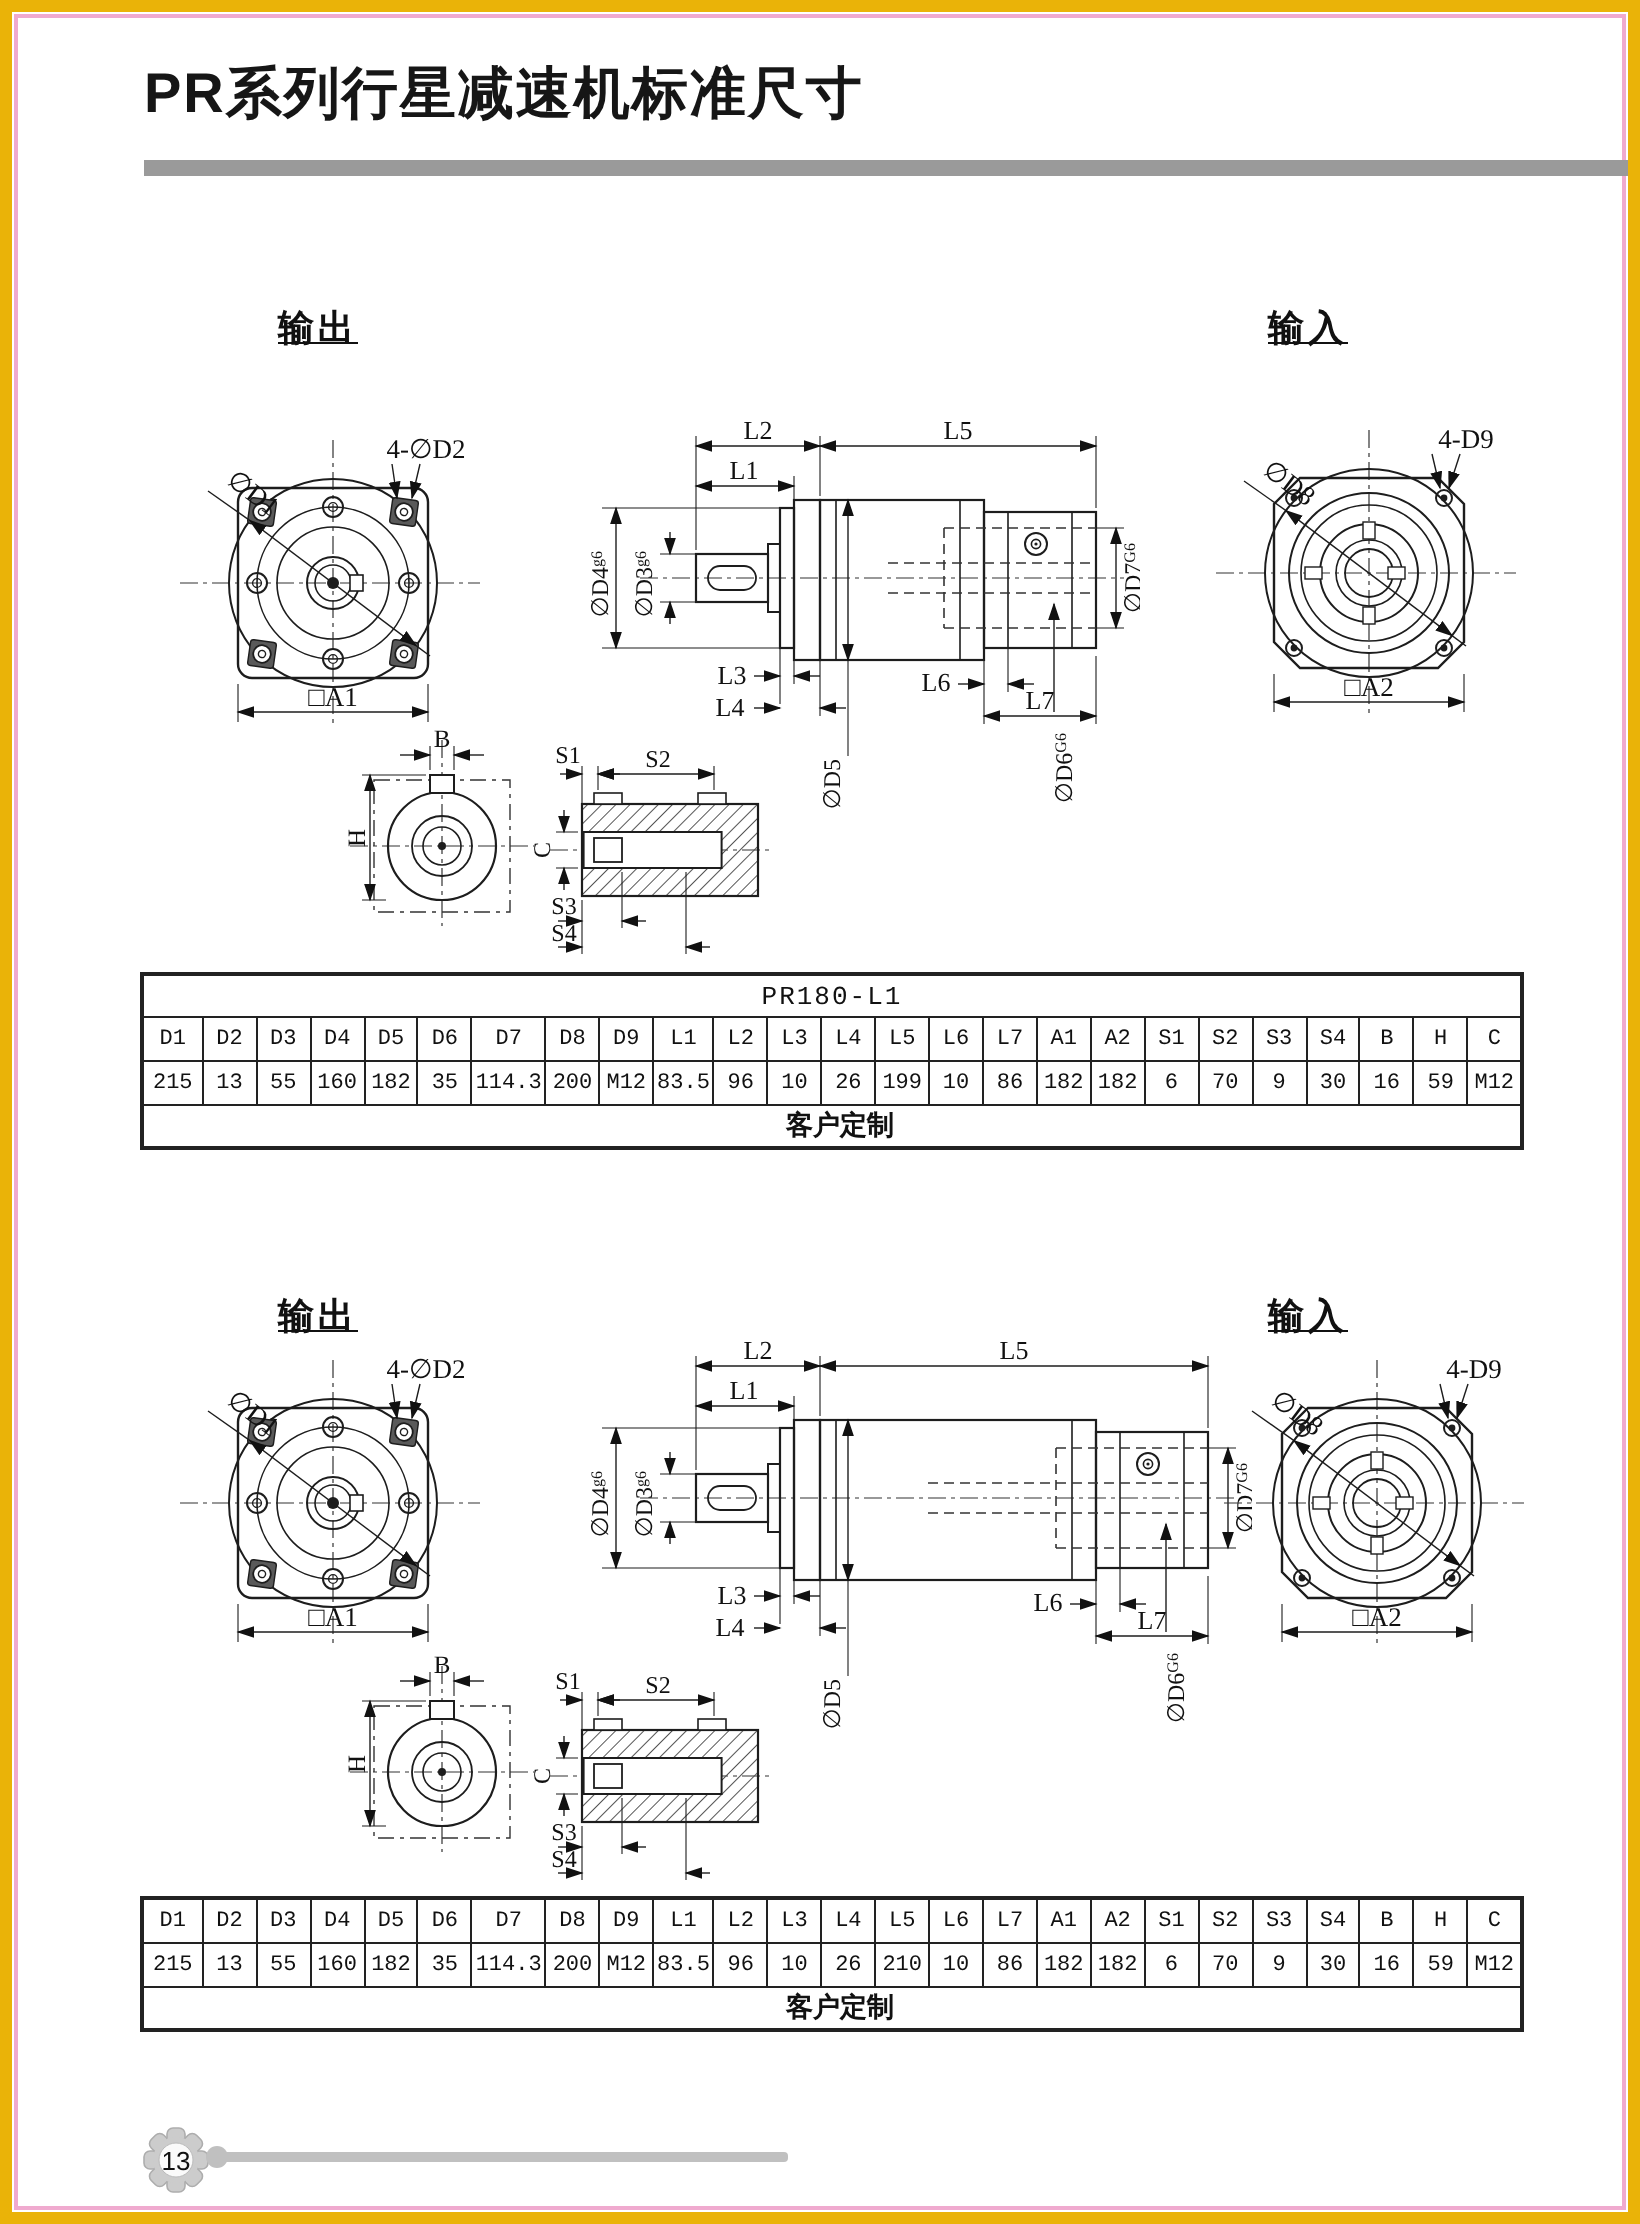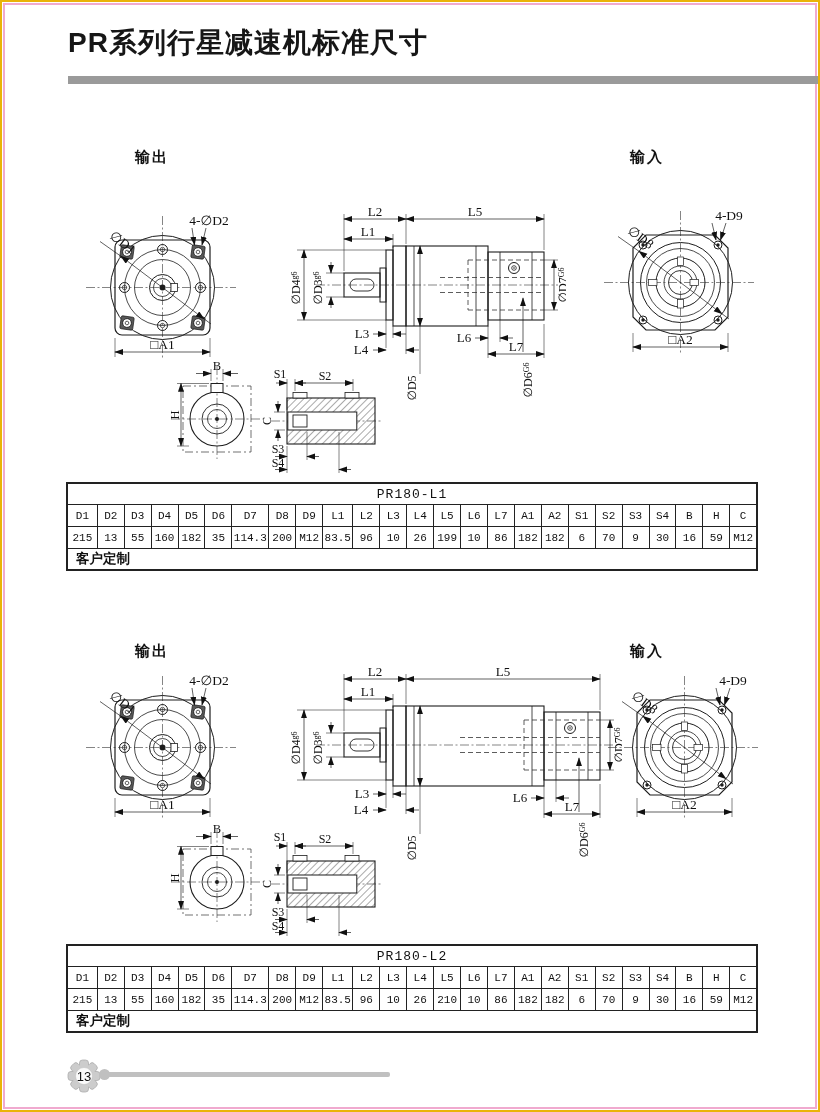--- a/index.html
+++ b/index.html
@@ -1,29 +1,29 @@
 <!DOCTYPE html>
 <html><head>
 <meta charset="utf-8">
 <style>
   html,body{margin:0;padding:0;background:#fff;}
   .page{position:relative;width:820px;height:1112px;background:#fff;box-sizing:border-box;
-        border:2px solid #eab308;box-shadow:inset 0 0 0 1px #fff, inset 0 0 0 3px #f0aacf;
+        border:6px solid #eab308;box-shadow:inset 0 0 0 1px #fff, inset 0 0 0 3px #f0aacf;
         overflow:hidden;font-family:"Liberation Sans",sans-serif;}
   .abs{position:absolute;}
   .page-title{left:66px;top:22px;font-size:28px;font-weight:bold;color:#161616;letter-spacing:1px;}
   .title-bar{left:66px;top:74px;right:0;height:8px;background:#9a9a9a;}
-  .sec-label{font-size:15px;font-weight:bold;color:#111;letter-spacing:2px;}
+  .sec-label{font-size:18px;font-weight:bold;color:#111;letter-spacing:2px;text-decoration:underline;}
   table.dim-table{position:absolute;width:692px;border-collapse:collapse;table-layout:fixed;
         background:#fff;border:2px solid #222;padding-left:20px;}
   .dim-table td{border:1px solid #222;text-align:center;
         font-family:"Liberation Mono","DejaVu Sans Mono",monospace;
         font-size:11px;color:#111;padding:0;height:21px;overflow:hidden;white-space:nowrap;}
   .dim-table tr.t-title td{font-size:13px;height:20px;letter-spacing:1px;}
-  .dim-table tr.t-foot td{text-align:left;font-family:Liberation Serif, serif;
+  .dim-table tr.t-foot td{text-align:center;font-family:Liberation Serif, serif;
         font-weight:bold;font-size:13.5px;height:20px;padding-left:8px;}
   .dim-table col{width:3.87%;} .dim-table col.m{width:4.35%;} .dim-table col.w{width:5.3%;}
   svg text{font-family:"Liberation Serif","DejaVu Serif",serif;fill:#111;stroke:none;}
   .foot-line{background:#c0c0c0;height:4.5px;border-radius:2px;}
   .foot-dot{width:11px;height:11px;border-radius:50%;background:#c0c0c0;}
 </style>
 </head>
 <body>
 
 <div class="page">
@@ -476,23 +476,20 @@
         <col>
         <col>
         <col>
         <col>
         <col>
         <col>
         <col>
         <col>
       </colgroup>
     <tbody>
-      <tr class="t-title">
-          <td colspan="25">PR180-L2</td>
-        </tr>
       <tr class="t-head">
           <td>D1</td>
           <td>D2</td>
           <td>D3</td>
           <td>D4</td>
           <td>D5</td>
           <td>D6</td>
           <td>D7</td>
           <td>D8</td>
           <td>D9</td>

